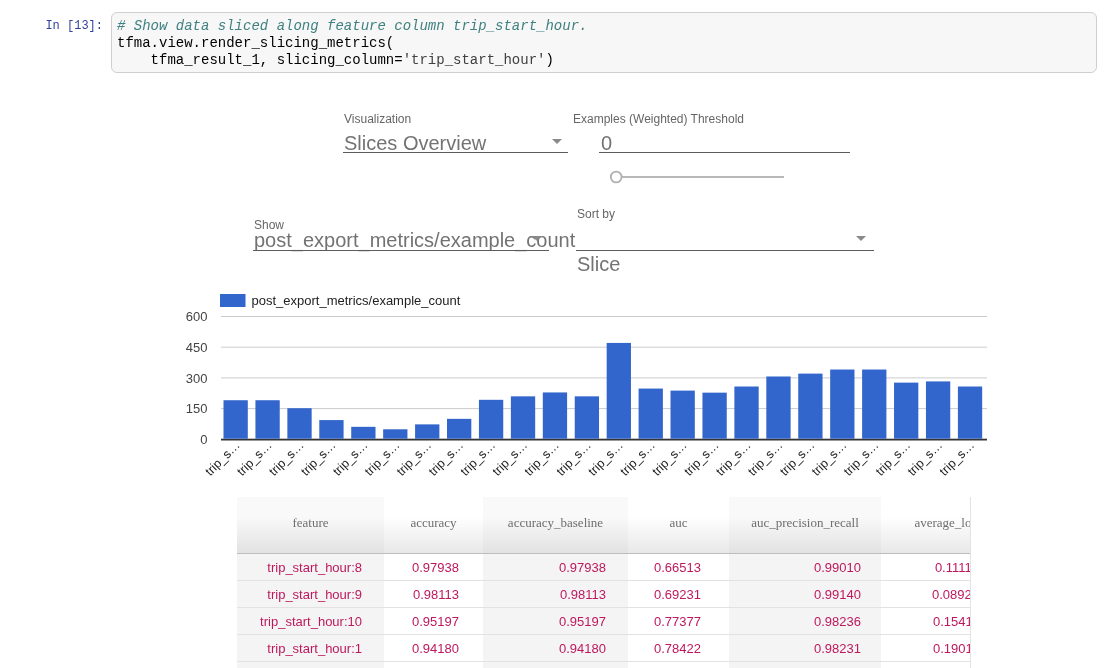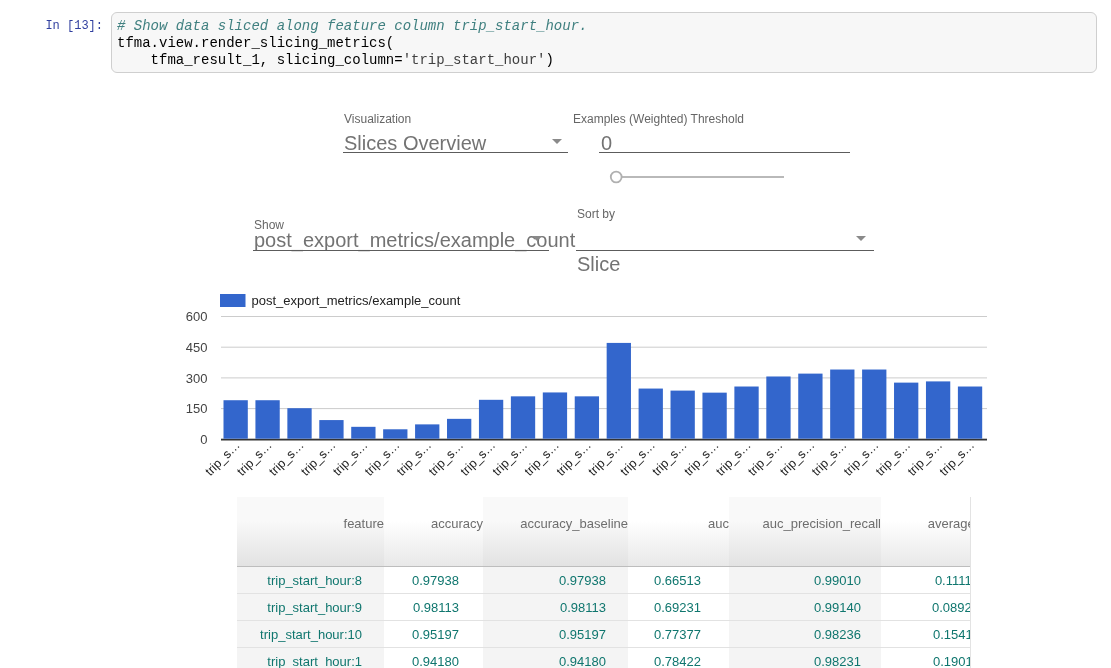--- a/index.html
+++ b/index.html
@@ -172,22 +172,22 @@
           <td>0.73612</td>
           <td>0.98730</td>
           <td>0.12881</td>
         </tr>
 </tbody>
     </table>
 </div>
 <div class="abs" style="left:970px;top:497px;width:1px;height:171px;background:#e3e3e3;"></div>
 
 <style>
-  #hrow th{height:52px;font-weight:normal;color:#6e6e6e;text-align:right;border-bottom:1px solid #bdbdbd;background:linear-gradient(#ffffff 35%,#e8e8e8);padding:0 0 17px 0;}
+  #hrow th{height:52px;font-weight:normal;color:#6e6e6e;text-align:center;border-bottom:1px solid #bdbdbd;background:linear-gradient(#ffffff 35%,#e8e8e8);padding:0 0 4px 0;font-family:Liberation Serif, serif;}
   #hrow th:nth-child(odd){background:linear-gradient(#f9f9f9 35%,#e2e2e2);}
   #hrow th:nth-child(6){padding-left:10px;}
-  td{height:26px;color:#0f766e;text-align:right;padding:0 22px 0 0;border-bottom:1px solid #e2e2e2;}
+  td{height:26px;color:#be185d;text-align:right;padding:0 22px 0 0;border-bottom:1px solid #e2e2e2;}
   td:nth-child(2){padding-right:24px;}
   td:nth-child(4){padding-right:28px;}
   td:nth-child(5){padding-right:20px;}
   td:nth-child(6){padding-right:26px;}
   td:nth-child(odd){background:#f4f4f4;}
 </style>
 
 </body></html>

